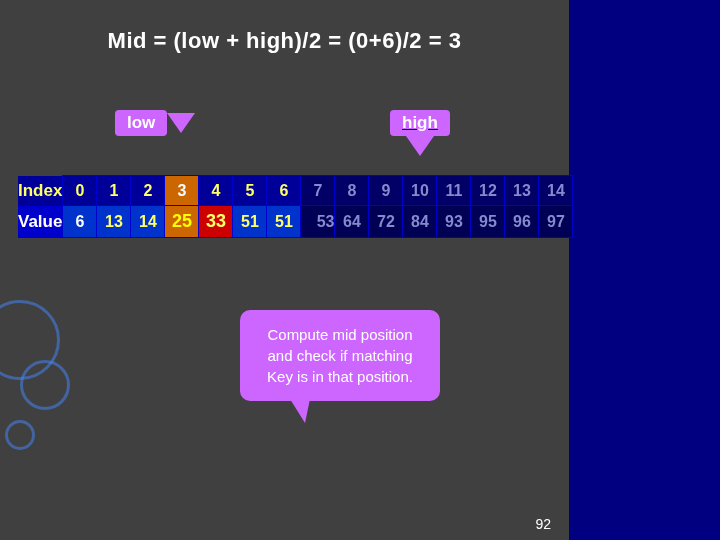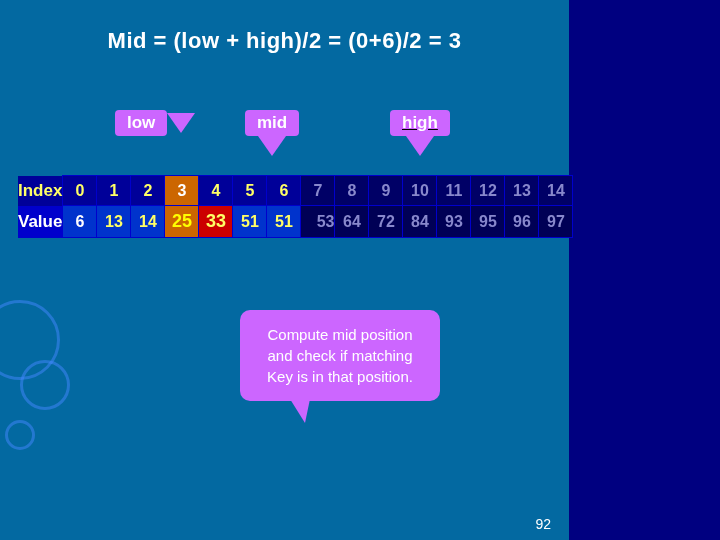--- a/index.html
+++ b/index.html
@@ -9,21 +9,21 @@
       height: 540px;
       background: #000080;
       font-family: Arial, sans-serif;
       overflow: hidden;
       position: relative;
     }
 
     .slide {
       width: 569px;
       height: 540px;
-      background: #0369a1;
+      background: #404040;
       position: relative;
     }
 
     
     .title {
       text-align: center;
       color: white;
       font-size: 22px;
       font-weight: bold;
       padding-top: 28px;
@@ -146,24 +146,20 @@
 
   <div class="arrows-wrapper">
 
     <div style="position:relative;width:100%;height:60px;">
 
       <div style="position:absolute;left:65px;display:flex;flex-direction:row;align-items:center;">
         <span style="background:#cc66ff;color:white;font-weight:bold;font-size:17px;padding:3px 12px;border-radius:4px;">low</span>
         <div class="down-arrow"></div>
       </div>
 
-      <div style="position:absolute;left:195px;display:flex;flex-direction:column;align-items:center;">
-        <span style="background:#cc66ff;color:white;font-weight:bold;font-size:17px;padding:3px 12px;border-radius:4px;">mid</span>
-        <div class="down-arrow"></div>
-      </div>
 
       <div style="position:absolute;left:340px;display:flex;flex-direction:column;align-items:center;text-decoration:underline;">
         <span style="background:#cc66ff;color:white;font-weight:bold;font-size:17px;padding:3px 12px;border-radius:4px;">high</span>
         <div class="down-arrow"></div>
       </div>
     </div>
   </div>
 
   <div class="table-container">
     <table>

